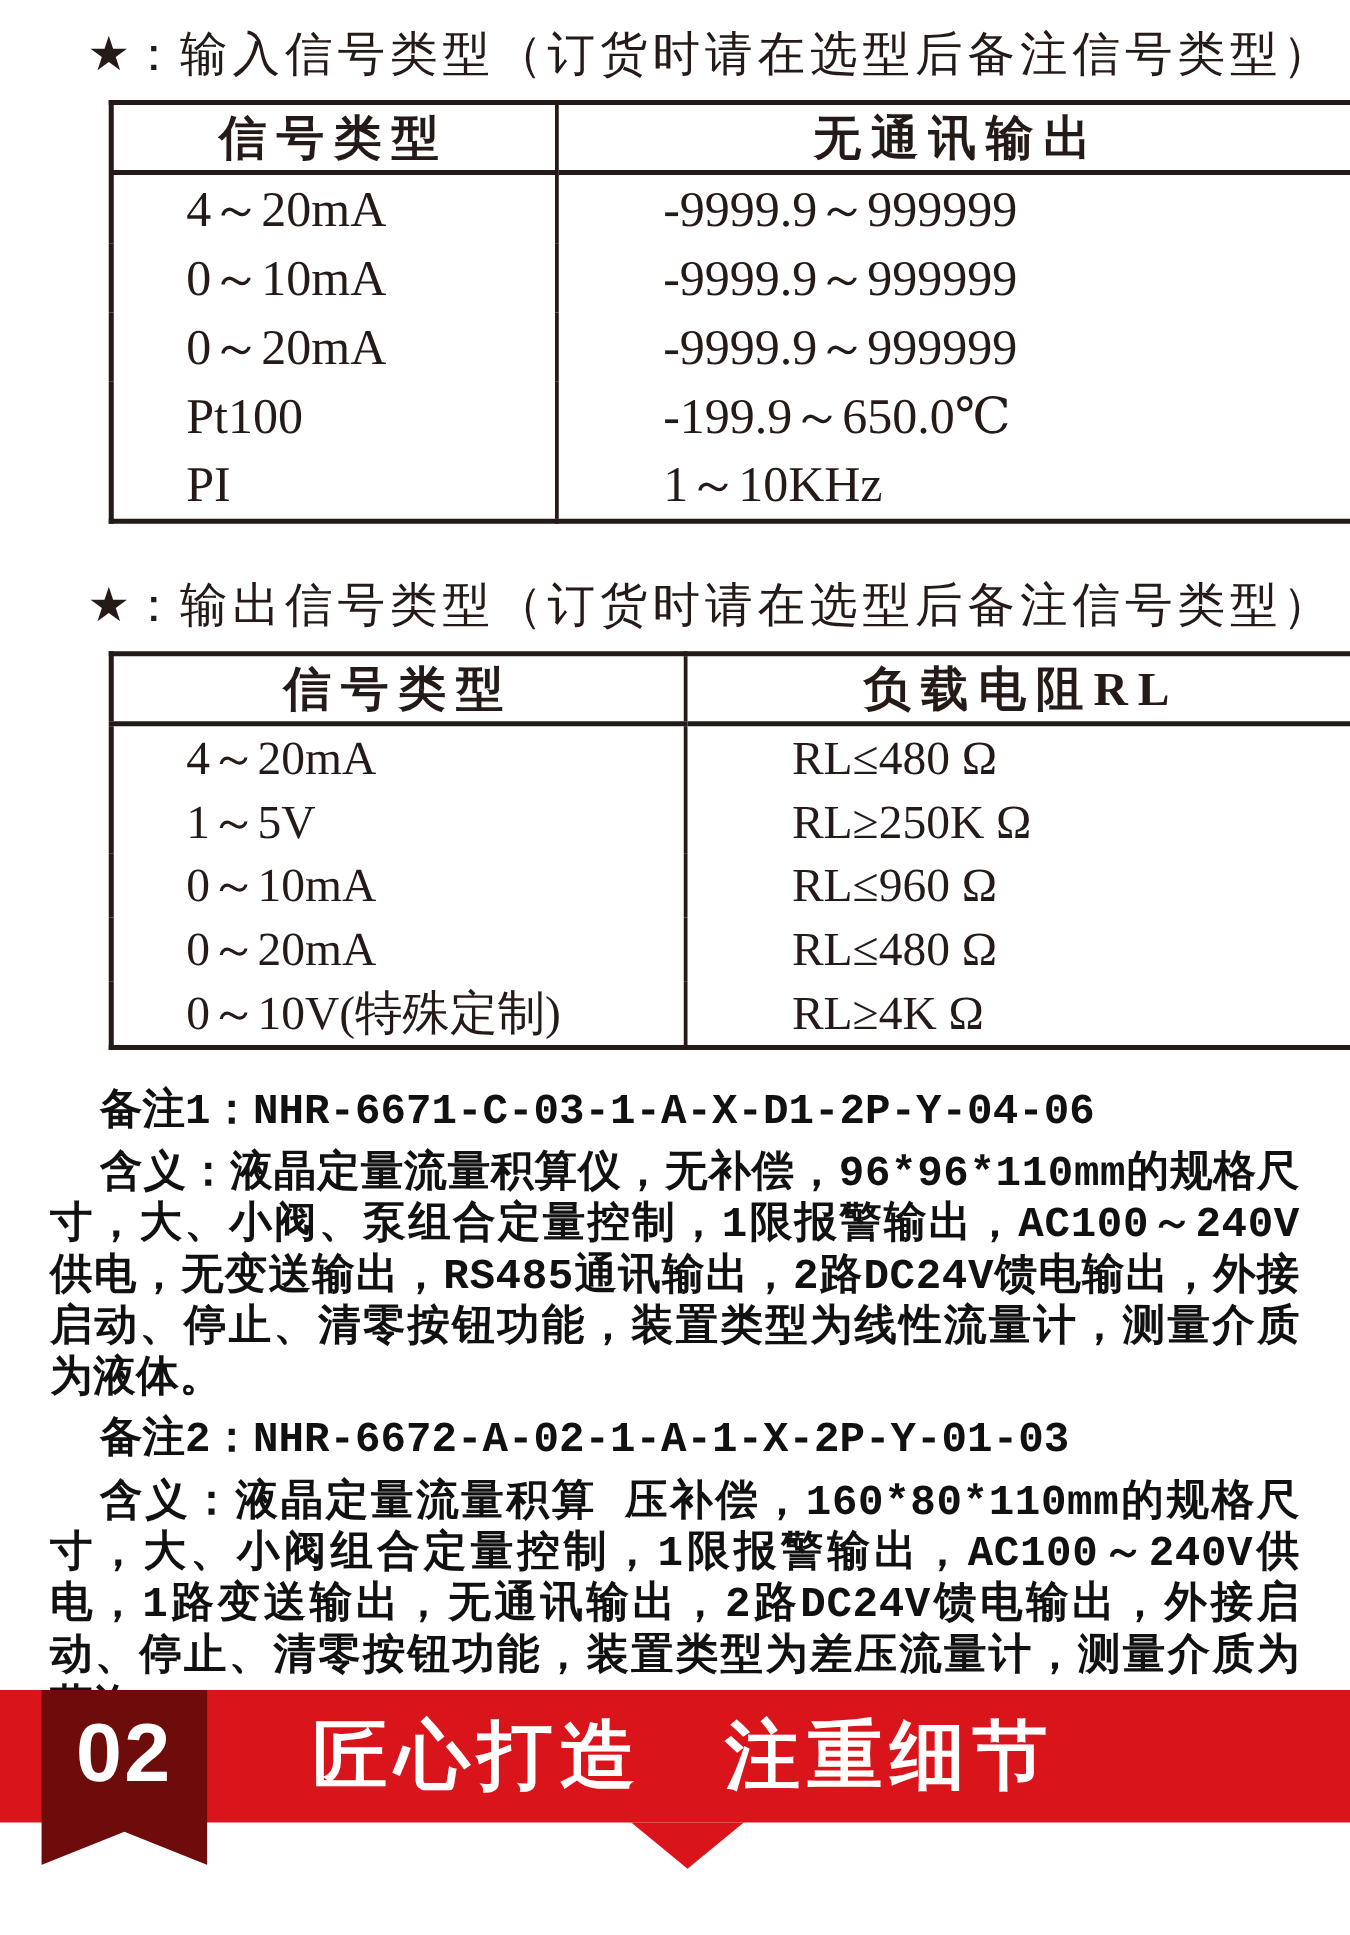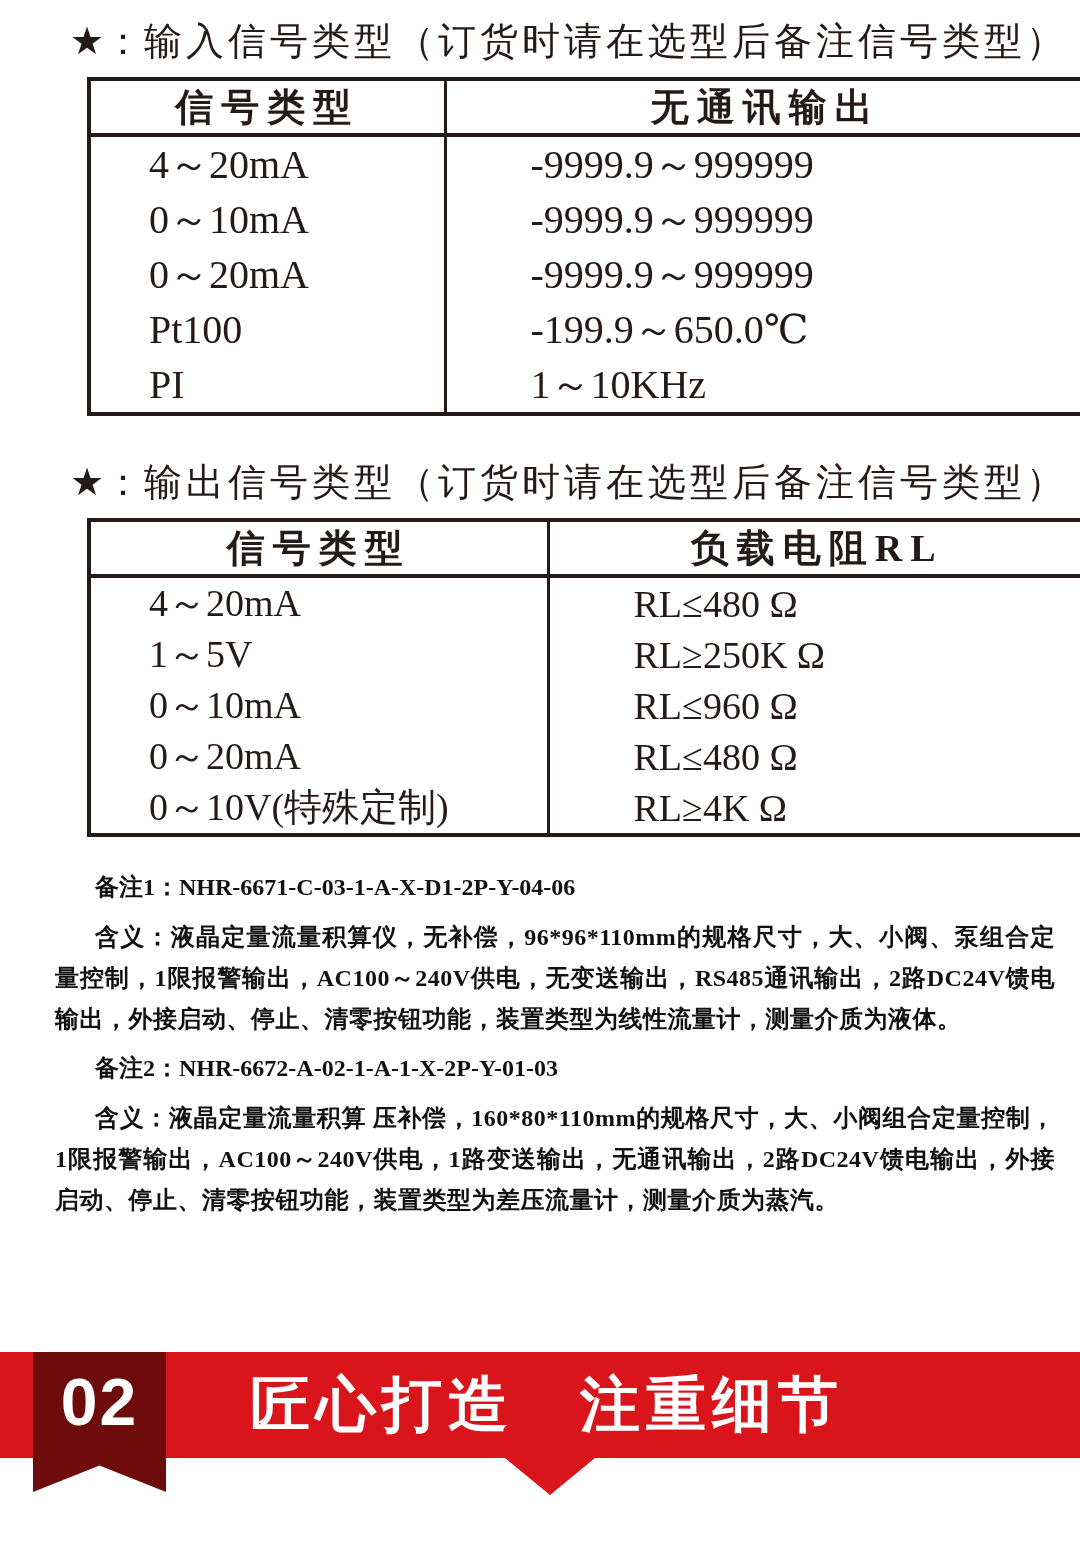--- a/index.html
+++ b/index.html
@@ -15,21 +15,21 @@
   
   .section-title {
     margin-left:70px;
     font-size:38px;
     letter-spacing:4px;
     line-height:52px;
     color:var(--ink,#241a17);
     white-space:nowrap;
   }
   .section-title .star { letter-spacing:0; margin-right:2px; }
-  .title-1 { padding-top:0;margin-top:15px; }
+  .title-1 { padding-top:18px; }
   .title-2 { margin-top:40px; }
 
   
   table.spec {
     margin:10px 0 0 87px;
     width:1002px;
     border-collapse:collapse;
     table-layout:fixed;
   }
   table.spec, table.spec th, table.spec td {
@@ -55,26 +55,26 @@
   table.t1 col.c1 { width:356px; }
   table.t1 td { height:52px; }
   table.t2 col.c1 { width:459px; }
   table.t2 td { height:48px; font-size:38px; }
   
   table.spec tbody td { border-top:none; border-bottom:none; }
   table.spec tbody tr:last-child td { border-bottom:3px solid var(--ink,#241a17); }
 
   
   .notes {
-    margin:30px 25px 0 55px;
+    margin:30px 25px 0 40px;
     width:1000px;
-    font-family:Liberation Serif, serif;
+    font-family:Liberation Mono, monospace;
     font-weight:700;
     color:var(--note-ink,#111111);
-    font-size:24px;
+    font-size:34px;
   }
   .note-line {
     text-indent:40px;
     line-height:40px;
     margin-top:8px;
     white-space:nowrap;
   }
   .meaning {
     margin-top:10px;
     text-indent:40px;

